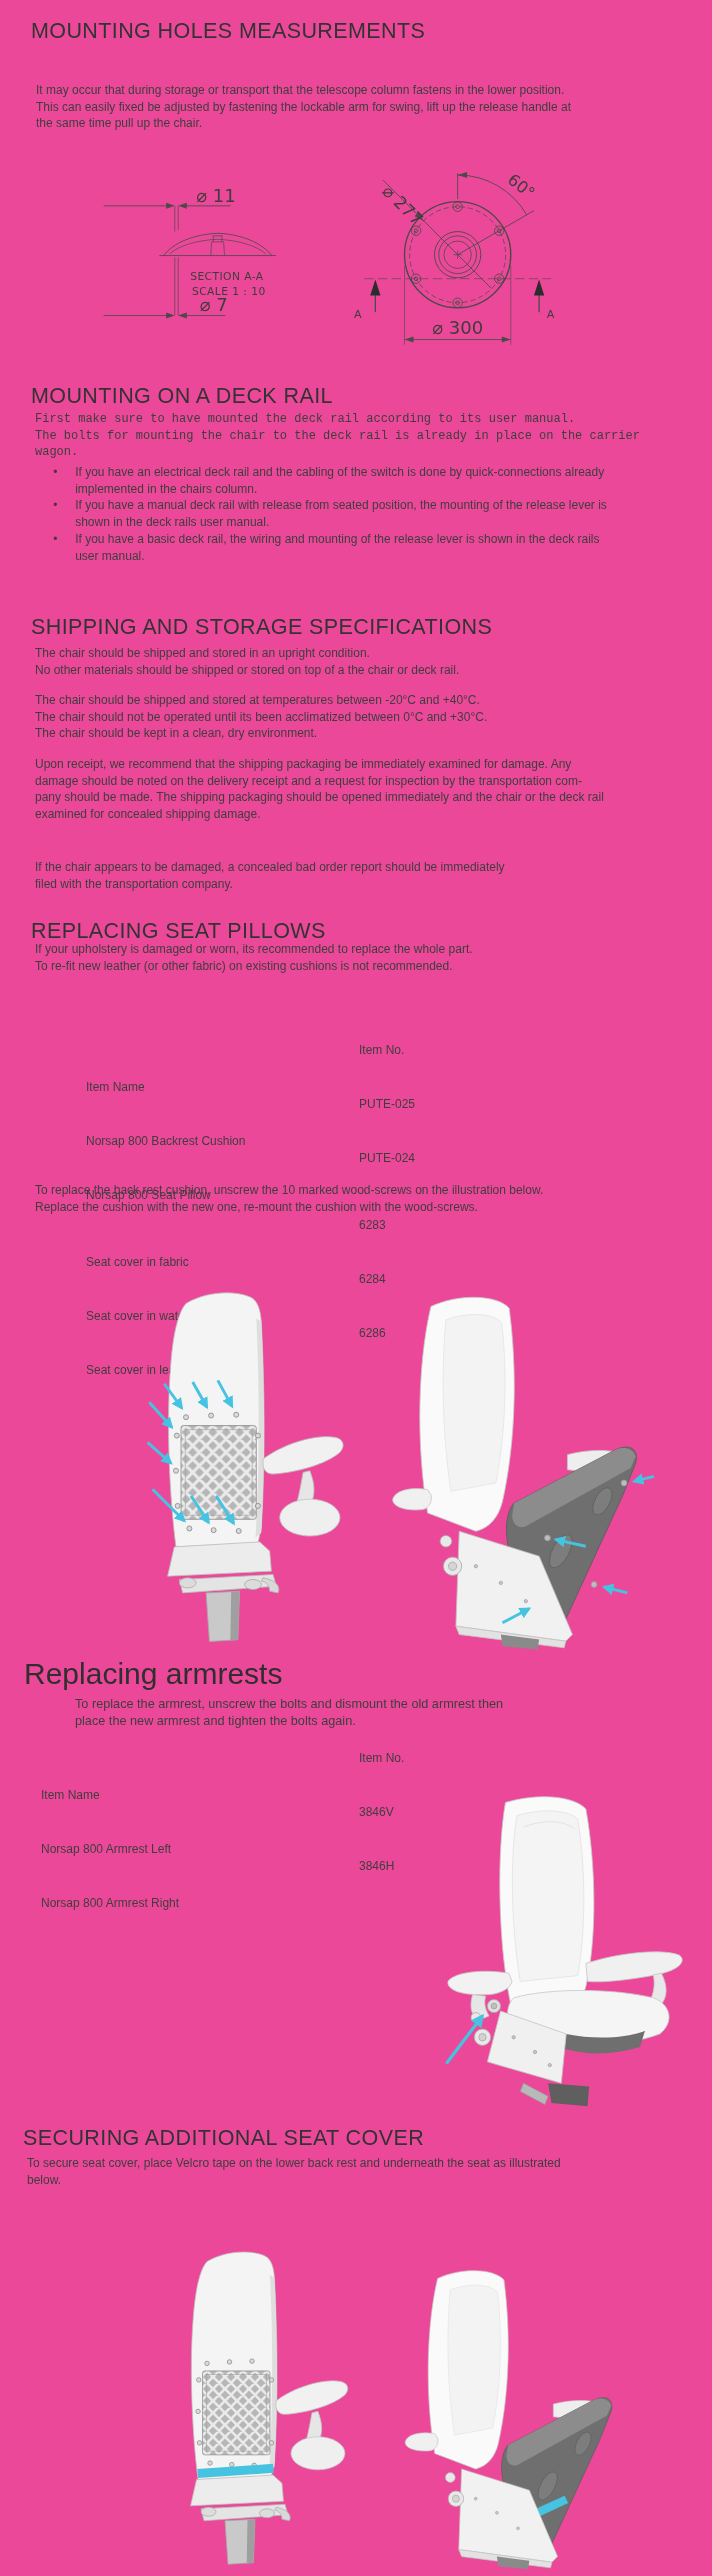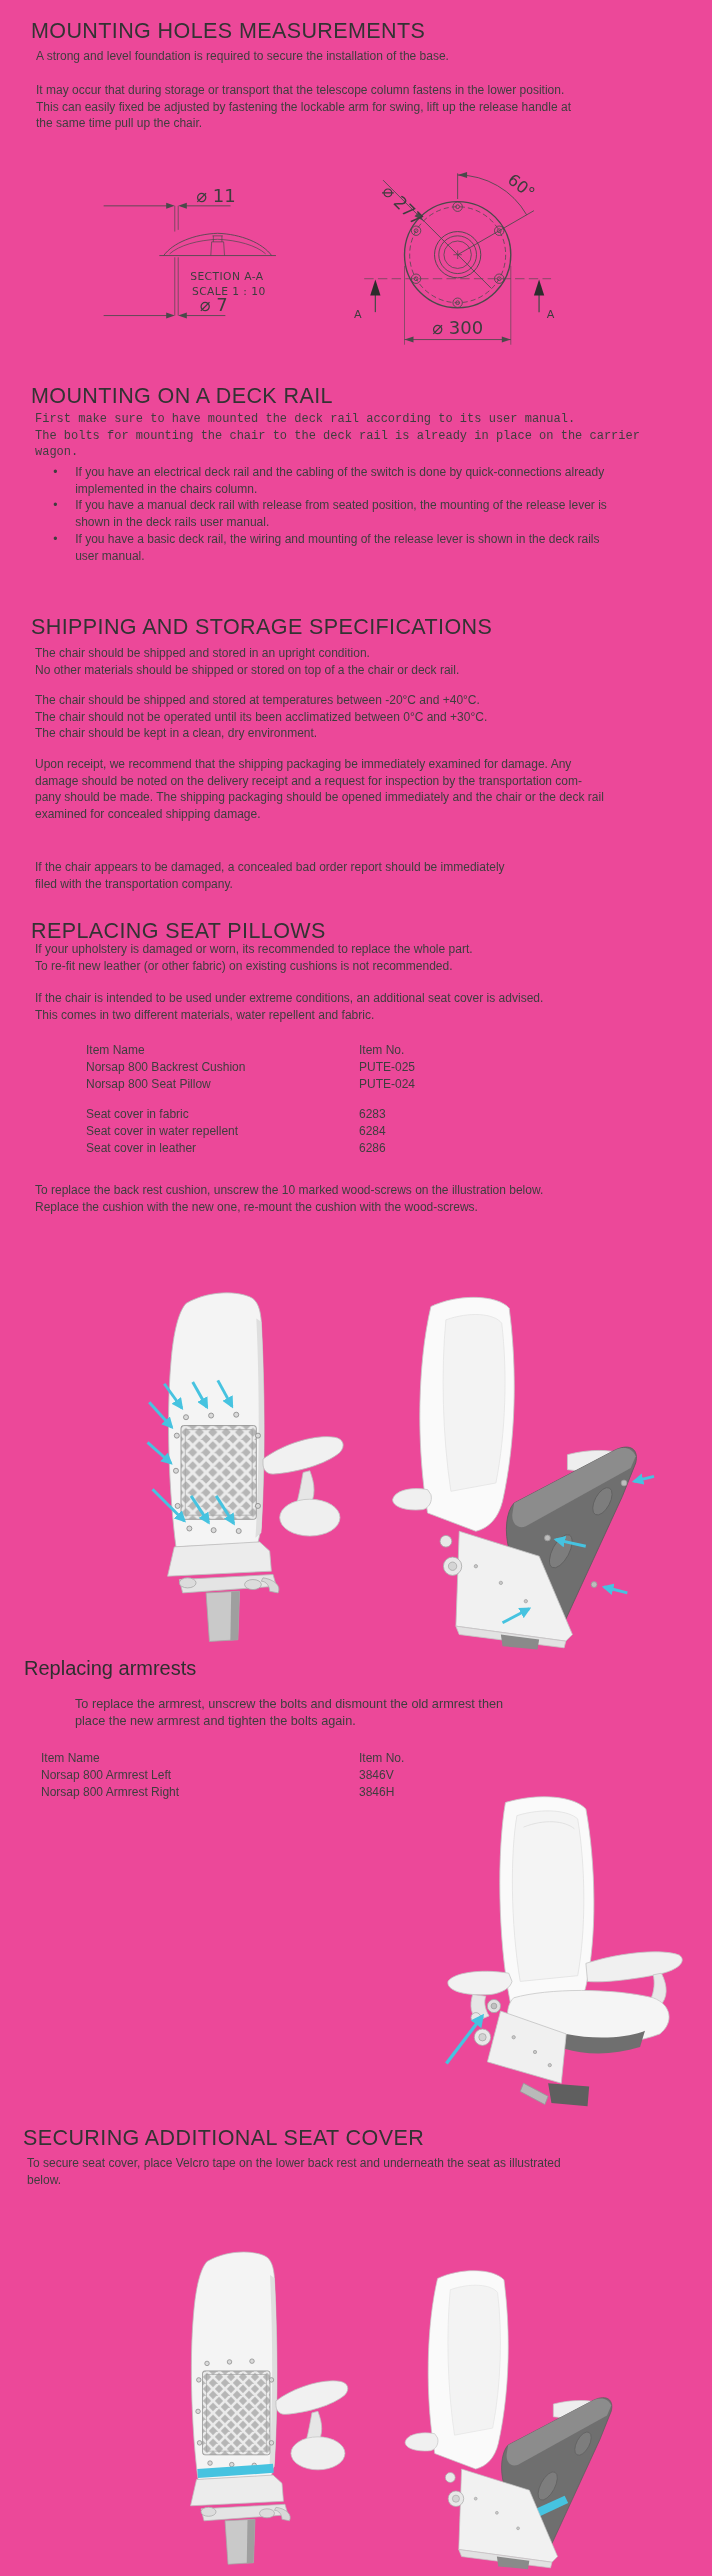--- a/index.html
+++ b/index.html
@@ -1,41 +1,40 @@
 <!DOCTYPE html>
 <html style="font-size:13.7px"><head>
 <meta charset="utf-8">
 <style>
   html,body{margin:0;padding:0;background:#fff;}
   .page{position:relative;width:713px;height:2576px;background:#ec4899;overflow:hidden;
         font-family:"Liberation Sans",sans-serif;color:#3e3e3e;}
   .h-caps{position:absolute;font-size:21.5px;font-weight:300;letter-spacing:0.4px;color:#333;white-space:nowrap;}
-  .h-big{position:absolute;font-size:20px;font-weight:300;color:#2f2f2f;white-space:nowrap;}
+  .h-big{position:absolute;font-size:30px;font-weight:300;color:#2f2f2f;white-space:nowrap;}
   .para{position:absolute;font-size:12px;line-height:16.7px;font-weight:300;color:#3e3e3e;white-space:pre-line;}
   .para-lg{font-size:12.7px;line-height:17px;}
   .bullets{position:absolute;left:48px;width:635px;}
   .bullet-item{display:flex;align-items:flex-start;}
   .bullet-dot{width:22px;font-size:12px;line-height:16.7px;color:#3e3e3e;text-align:left;padding-left:5.2px;}
   .bullet-text{flex:1;font-size:12px;line-height:16.7px;font-weight:300;color:#3e3e3e;white-space:pre-line;}
   .itable{position:absolute;font-size:12px;line-height:17px;font-weight:300;color:#3e3e3e;}
   .itable .row{display:flex;}
   .itable .gap{height:13px;}
-  .itable .c1{display:block;}
+  .itable .c1{display:block;margin-top:37px;}
   .itable .c2{display:block;}
   .t1 .c1{width:273px;}
   .t2 .c1{width:318px;}
   svg text{font-family:"DejaVu Sans","Liberation Sans",sans-serif;fill:#3d3d3d;}
 </style>
 </head>
 <body>
 
 <div class="page">
 
   <div class="h-caps" style="left:31px;top:19px;">MOUNTING HOLES MEASUREMENTS</div>
-  <div class="para" style="left:36px;top:48px;width:653px;">A strong and level foundation is required to secure the installation of the base.</div>
   <div class="para" style="left:36px;top:82px;width:653px;">It may occur that during storage or transport that the telescope column fastens in the lower position.
 This can easily fixed be adjusted by fastening the lockable arm for swing, lift up the release handle at
 the same time pull up the chair.</div>
 
   <svg style="position:absolute;left:0;top:163px;" width="713" height="216" viewBox="0 0 830 252">
     <g stroke="#4a4a4a" fill="none" stroke-width="1">
 
       <path d="M190,108 C201,93 226,83 253,82 C280,83 305,93 316,108"></path>
       <path d="M185,108 L321,108"></path>
       <path d="M197,106 C208,96 230,90 253,89 C276,90 298,96 309,106" stroke-width="0.8"></path>
@@ -138,22 +137,20 @@
   <div class="para" style="left:35px;top:756px;width:661px;">Upon receipt, we recommend that the shipping packaging be immediately examined for damage. Any
 damage should be noted on the delivery receipt and a request for inspection by the transportation com-
 pany should be made. The shipping packaging should be opened immediately and the chair or the deck rail
 examined for concealed shipping damage.</div>
   <div class="para" style="left:35px;top:859px;width:653px;">If the chair appears to be damaged, a concealed bad order report should be immediately
 filed with the transportation company.</div>
 
   <div class="h-caps" style="left:31px;top:908px;margin-top:11px;">REPLACING SEAT PILLOWS</div>
   <div class="para" style="left:35px;top:941px;width:653px;">If your upholstery is damaged or worn, its recommended to replace the whole part.
 To re-fit new leather (or other fabric) on existing cushions is not recommended.</div>
-  <div class="para" style="left:35px;top:990px;width:653px;">If the chair is intended to be used under extreme conditions, an additional seat cover is advised.
-This comes in two different materials, water repellent and fabric.</div>
 
   <div class="itable t1" style="left:86px;top:1042px;">
     <div class="row">
       <span class="c1">Item Name</span>
       <span class="c2">Item No.</span>
     </div>
     <div class="row">
       <span class="c1">Norsap 800 Backrest Cushion</span>
       <span class="c2">PUTE-025</span>
     </div>

